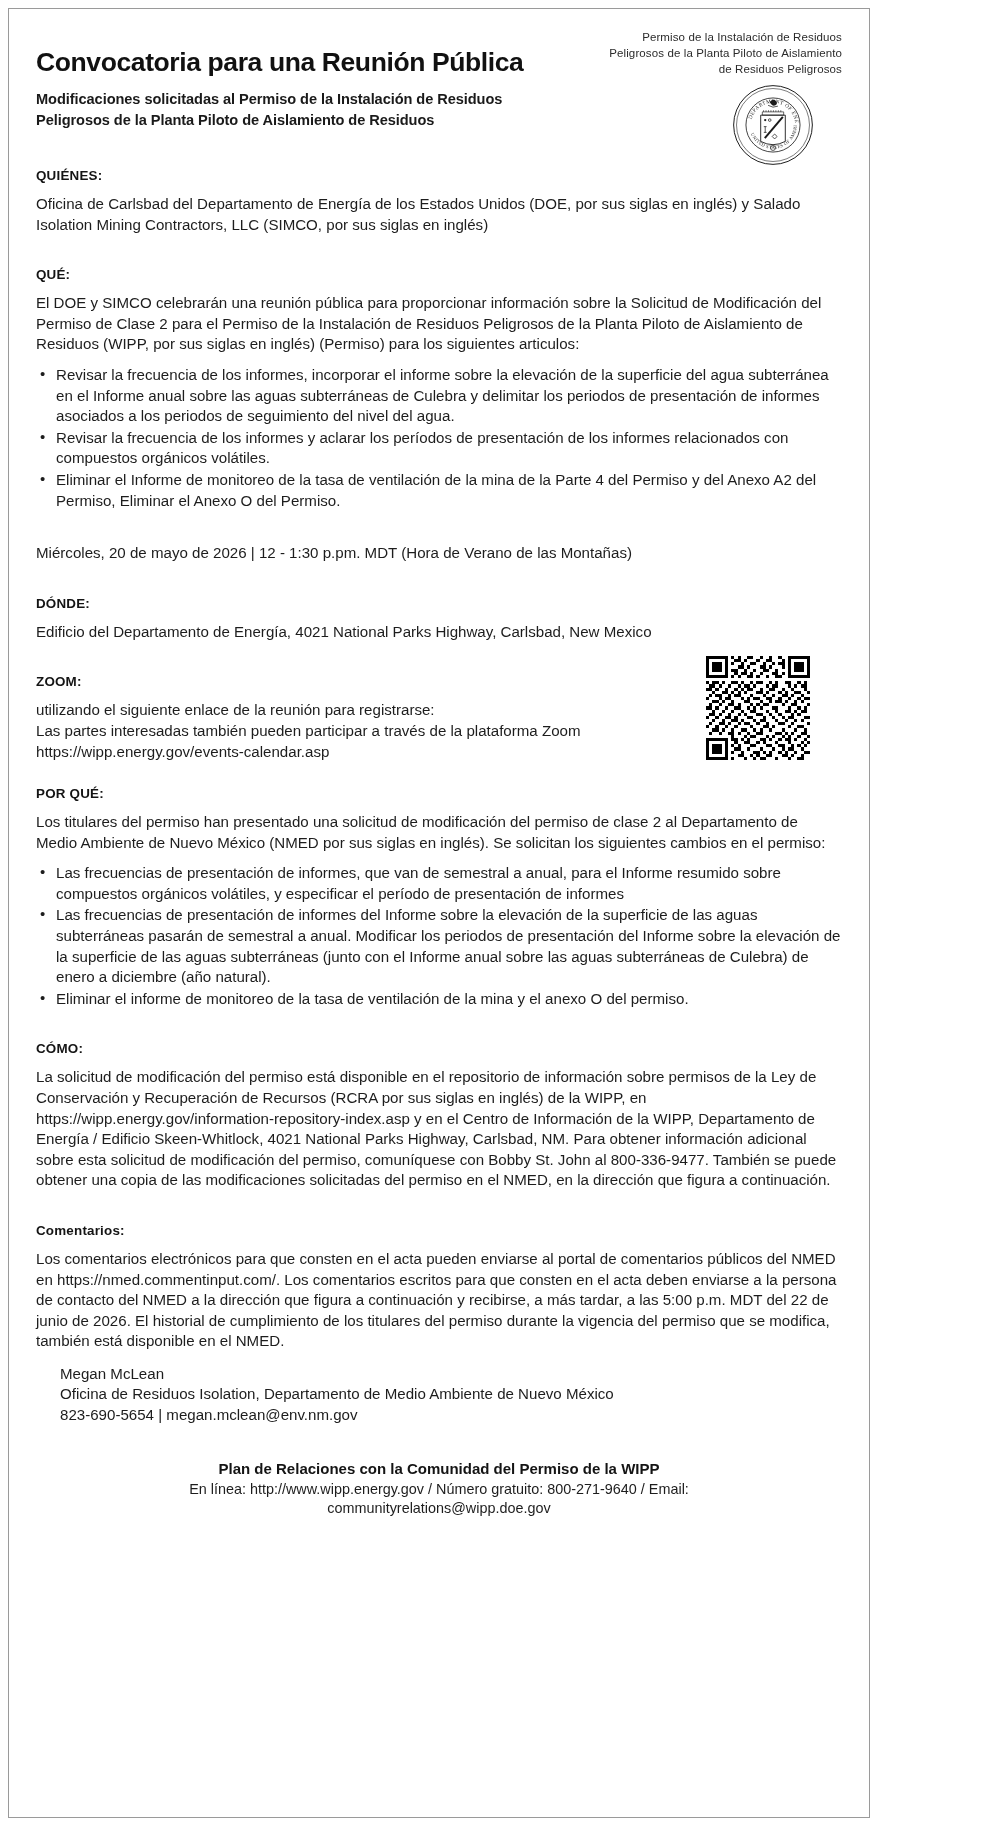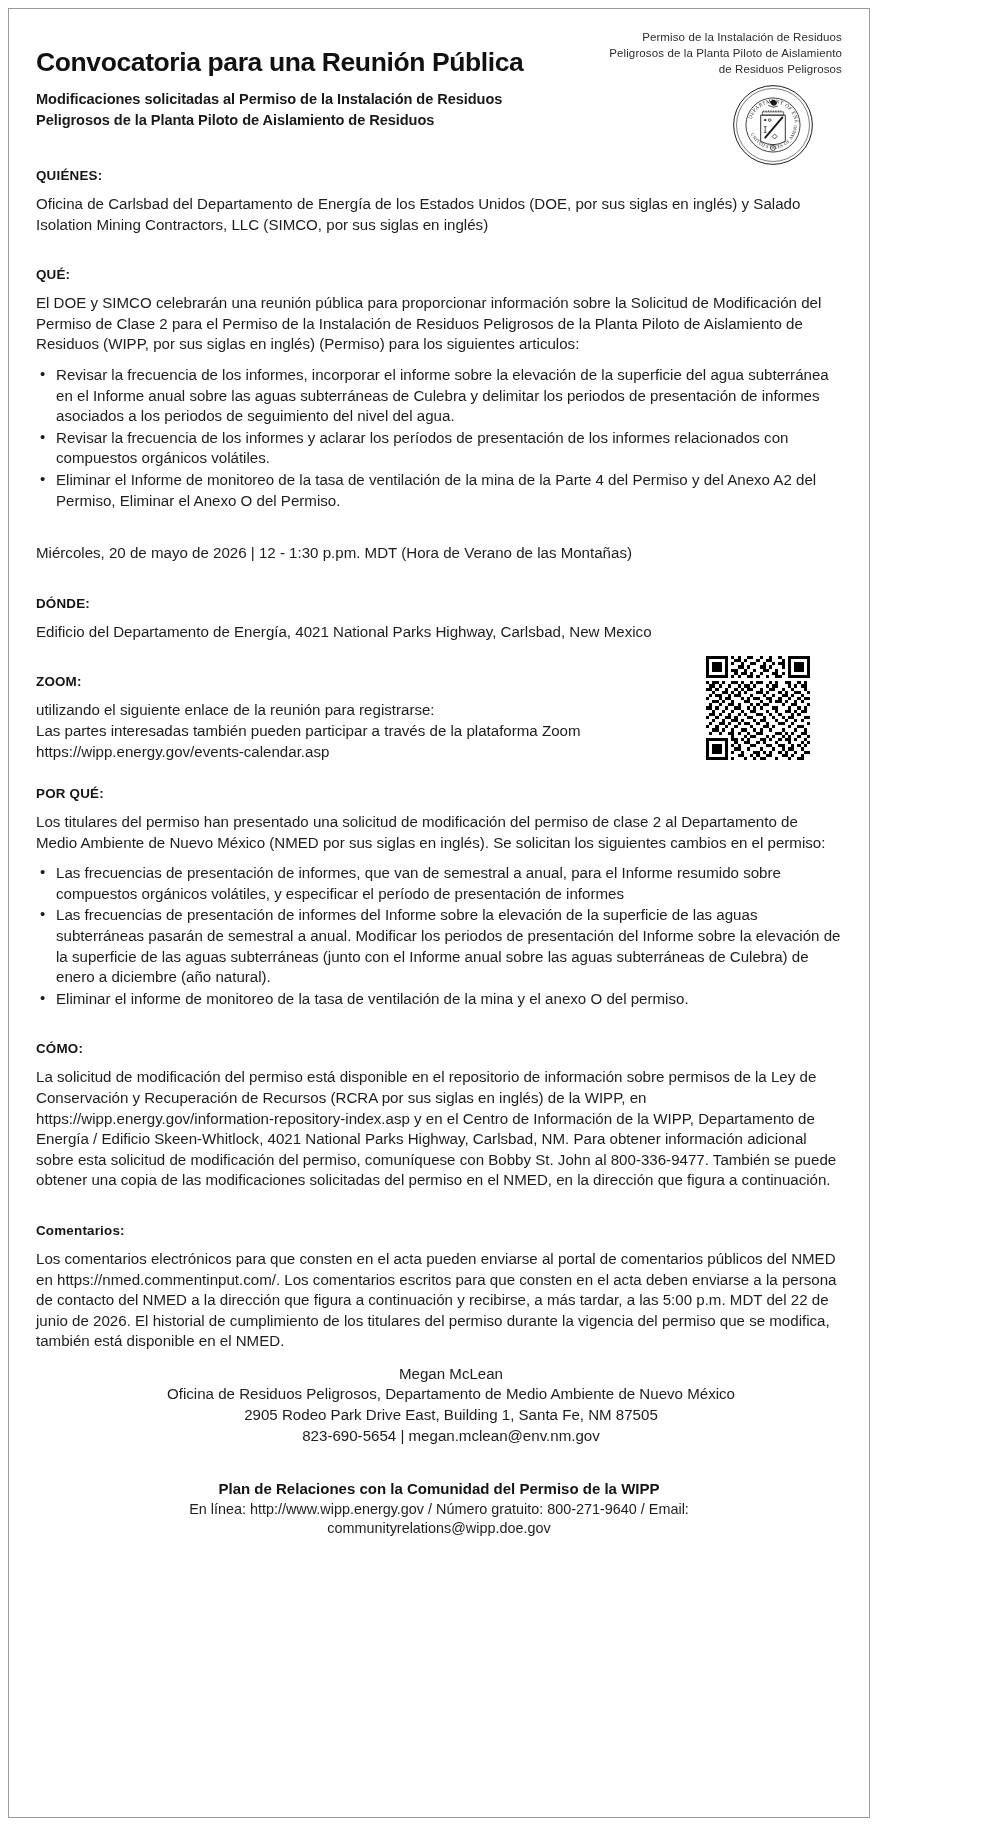--- a/index.html
+++ b/index.html
@@ -141,21 +141,20 @@
     max-width: 660px;
   }
 
   
   .contact {
     margin-top: 12px;
     padding-left: 24px;
     font-size: 15.1px;
     line-height: 1.36;
     color: #1d1d1d;
-    text-align: center;
   }
 
   
   .footer {
     margin-top: 34px;
     text-align: center;
   }
   .footer-title {
     font-size: 15px;
     font-weight: bold;
@@ -580,22 +579,21 @@
         <p class="para">La solicitud de modificación del permiso está disponible en el repositorio de información sobre permisos de la Ley de Conservación y Recuperación de Recursos (RCRA por sus siglas en inglés) de la WIPP, en https://wipp.energy.gov/information-repository-index.asp y en el Centro de Información de la WIPP, Departamento de Energía / Edificio Skeen-Whitlock, 4021 National Parks Highway, Carlsbad, NM. Para obtener información adicional sobre esta solicitud de modificación del permiso, comuníquese con Bobby St. John al 800-336-9477. También se puede obtener una copia de las modificaciones solicitadas del permiso en el NMED, en la dirección que figura a continuación.</p>
       </div>
 
       <div class="gap-lg"></div>
 
       <div class="section">
         <div class="sec-head">Comentarios:</div>
         <p class="para">Los comentarios electrónicos para que consten en el acta pueden enviarse al portal de comentarios públicos del NMED en  https://nmed.commentinput.com/. Los comentarios escritos para que consten en el acta deben enviarse a la persona de contacto del NMED a la dirección que figura a continuación y recibirse, a más tardar, a las 5:00 p.m. MDT del 22 de junio de 2026. El historial de cumplimiento de los titulares del permiso durante la vigencia del permiso que se modifica, también está disponible en el NMED.</p>
         <div class="contact">
           <div>Megan McLean</div>
-          <div>Oficina de Residuos Peligrosos, Departamento de Medio Ambiente de Nuevo México</div>
-          <div>2905 Rodeo Park Drive East, Building 1, Santa Fe, NM 87505</div>
+          <div>Oficina de Residuos Isolation, Departamento de Medio Ambiente de Nuevo México</div>
           <div>823-690-5654 | megan.mclean@env.nm.gov</div>
         </div>
       </div>
 
       <div class="footer">
         <div class="footer-title">Plan de Relaciones con la Comunidad del Permiso de la WIPP</div>
         <div class="footer-line">En línea: http://www.wipp.energy.gov / Número gratuito:  800-271-9640 / Email: communityrelations@wipp.doe.gov</div>
       </div>
 
     </div>

